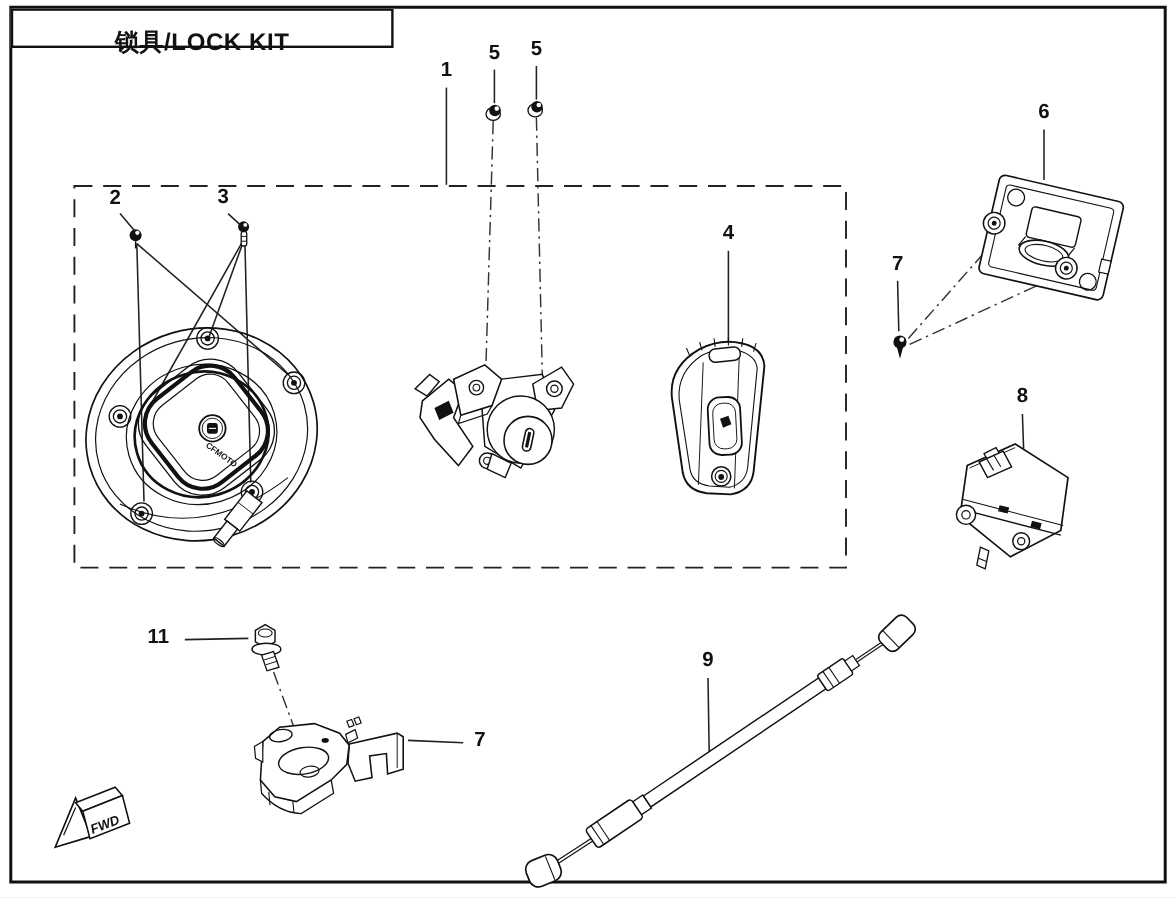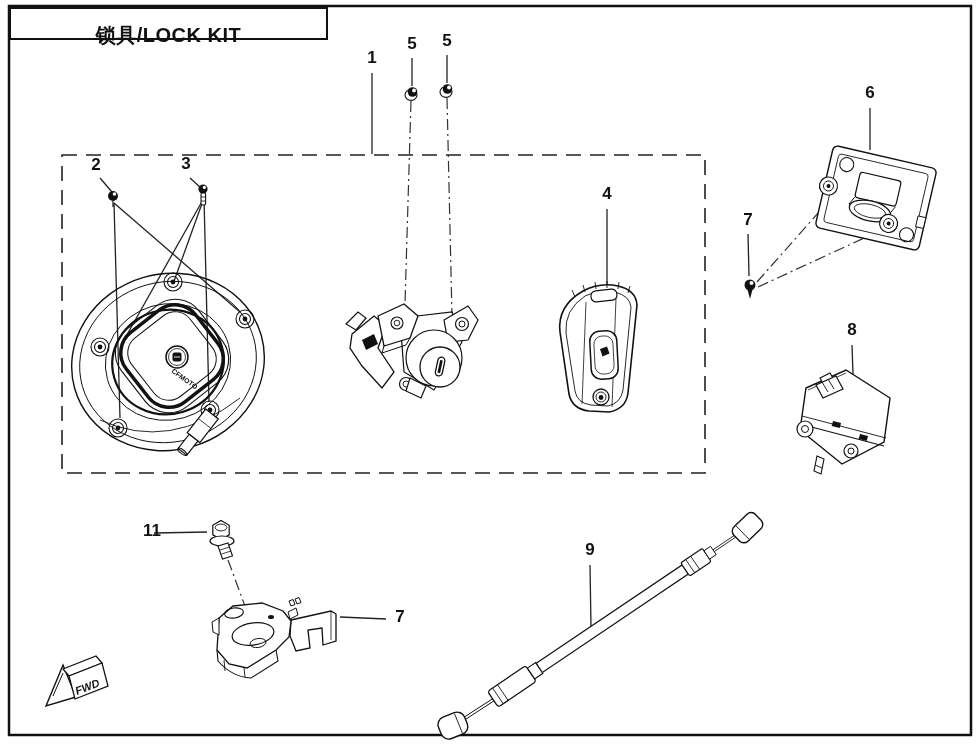--- a/index.html
+++ b/index.html
@@ -287,14 +287,14 @@
   <div class="co" style="left:96px;top:156px">2</div>
   <div class="co" style="left:186px;top:155px">3</div>
   <div class="co" style="left:607px;top:185px">4</div>
   <div class="co" style="left:412px;top:35px">5</div>
   <div class="co" style="left:447px;top:32px">5</div>
   <div class="co" style="left:870px;top:84px">6</div>
   <div class="co" style="left:748px;top:211px">7</div>
   <div class="co" style="left:852px;top:321px">8</div>
   <div class="co" style="left:590px;top:541px">9</div>
   <div class="co" style="left:400px;top:608px">7</div>
-  <div class="co" style="left:152px;top:522px">11</div>
+  <div class="co" style="left:132px;top:522px">11</div>
 </div>
 
 </body></html>

